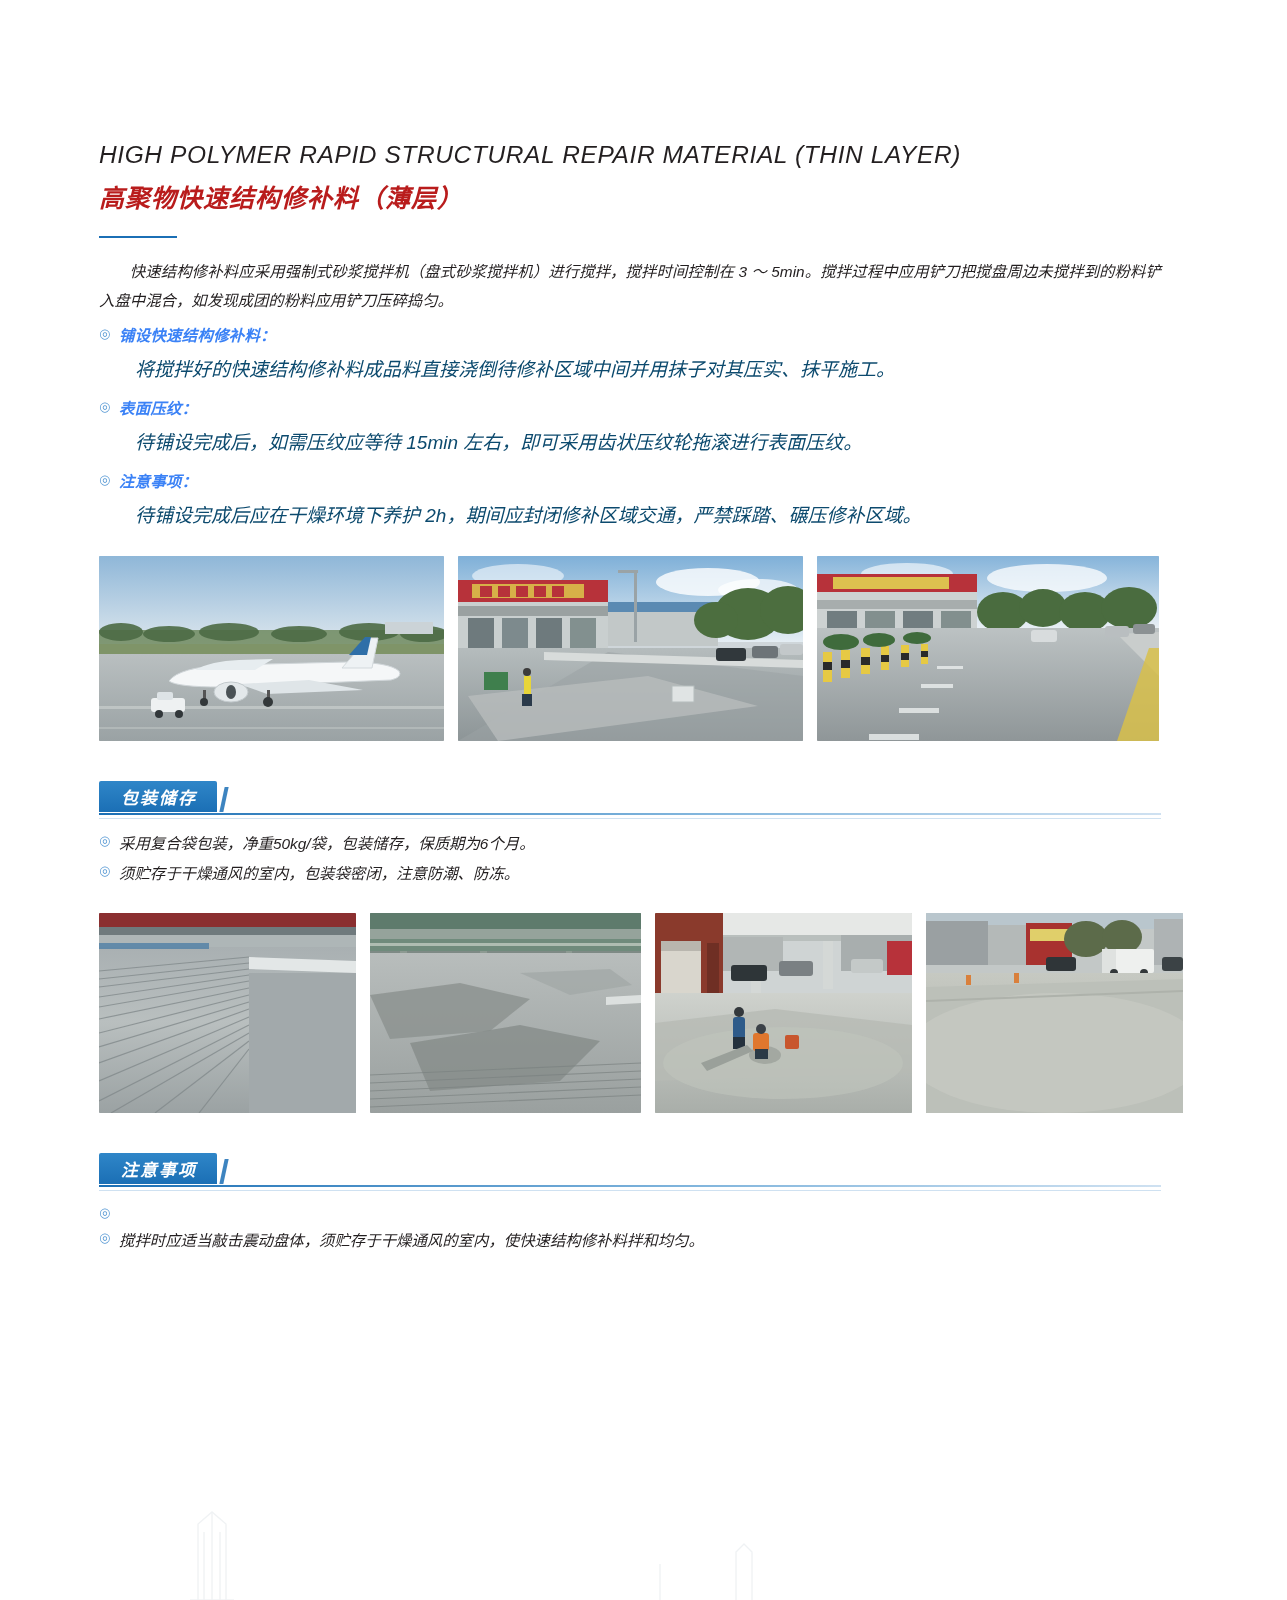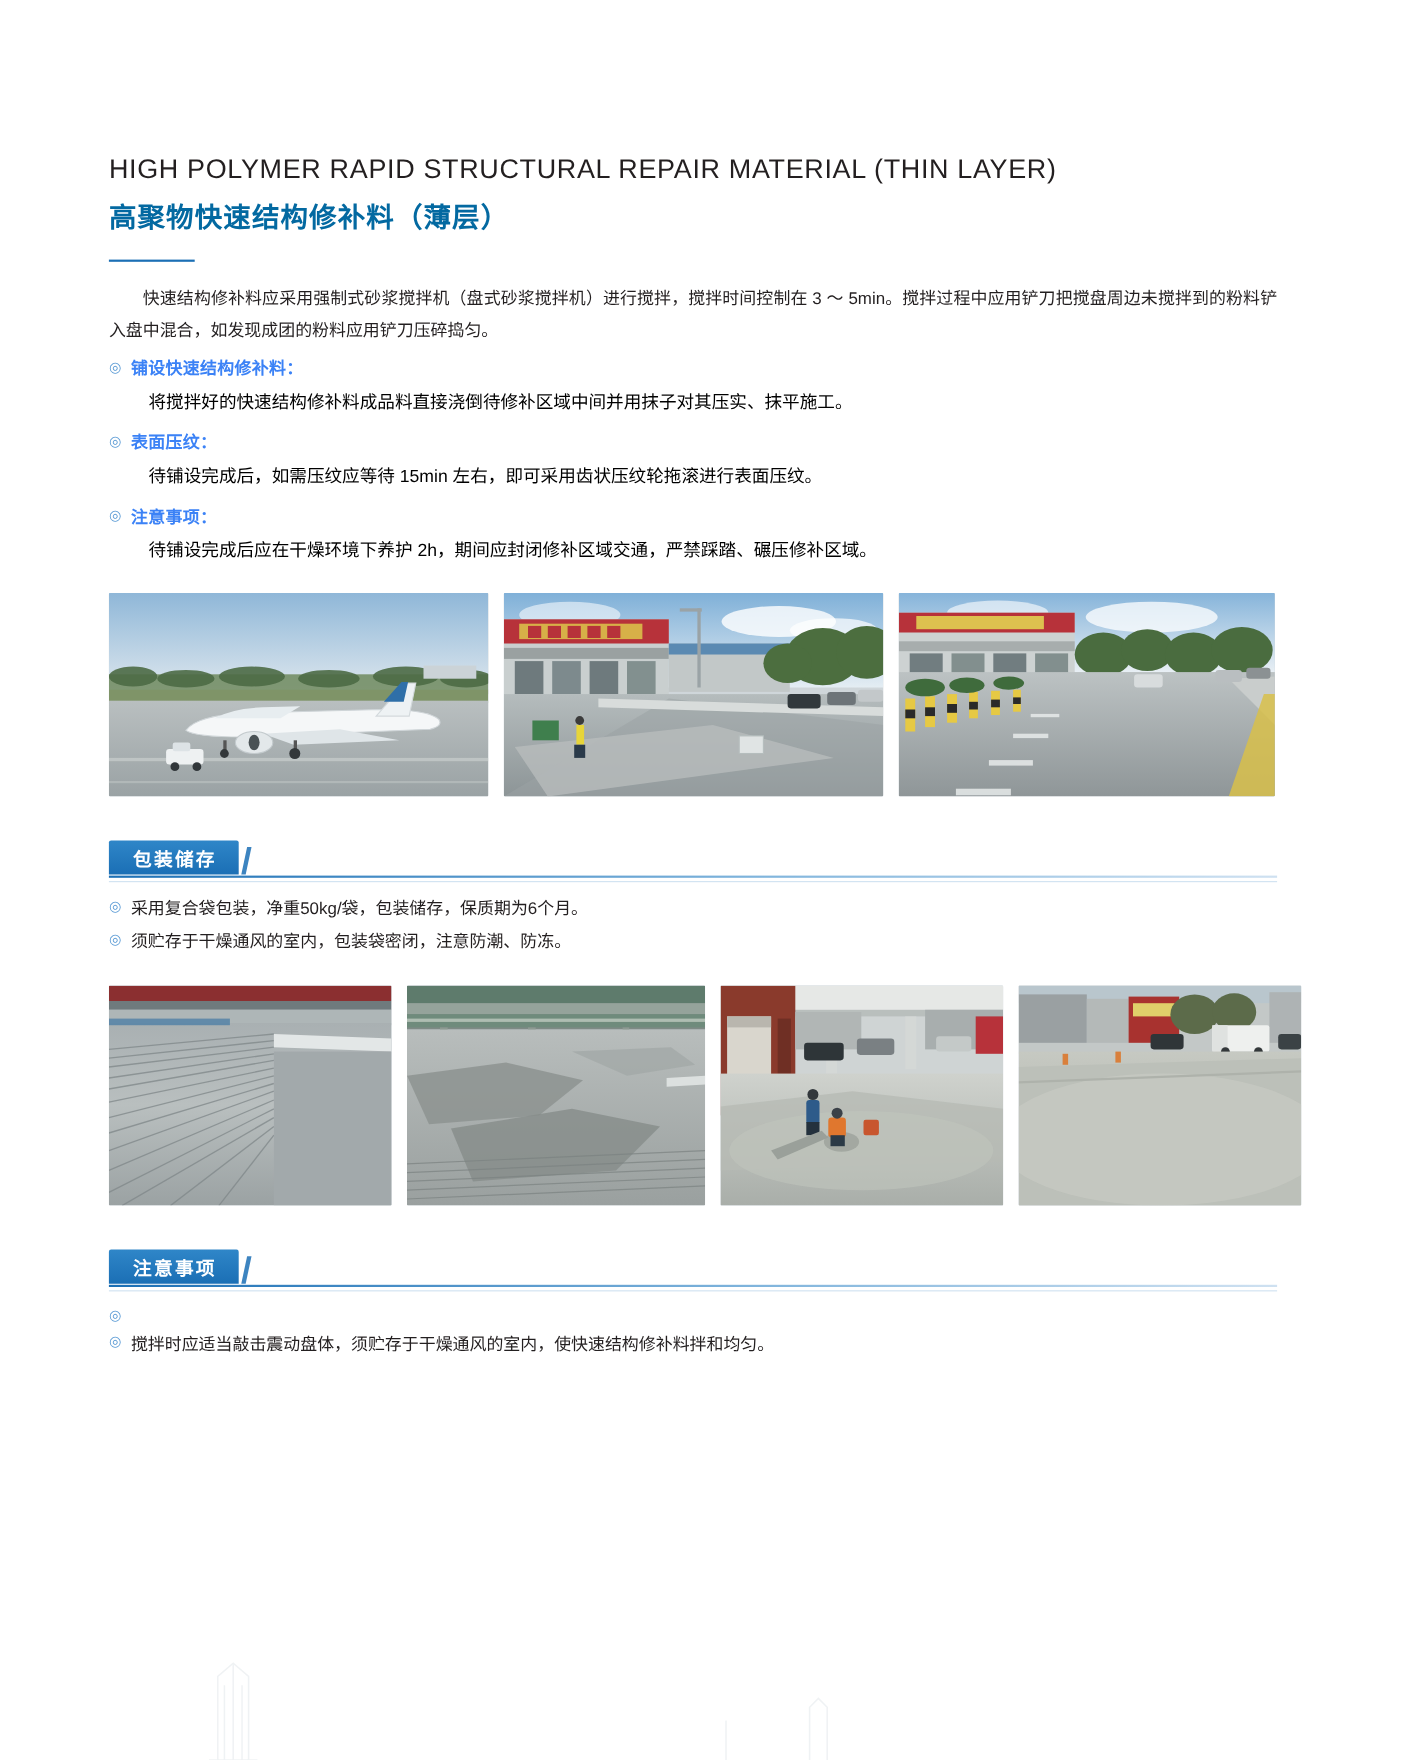--- a/index.html
+++ b/index.html
@@ -14,41 +14,42 @@
     font-family: "Liberation Sans", "DejaVu Sans", sans-serif;
     color: #231f20;
     overflow: hidden;
   }
   .page {
     position: absolute;
     left: 0; top: 0;
     width: 1287px;
     height: 1600px;
     background: #fff;
+    font-style: italic;
   }
   .content {
     position: absolute;
     left: 99px;
     top: 140px;
     width: 1062px;
   }
 
   
   .title-en {
     font-size: 24.5px;
     letter-spacing: 0.6px;
     color: #231f20;
     font-weight: 400;
     line-height: 1.25;
     white-space: nowrap;
   }
   .title-cn {
     margin-top: 12px;
     font-size: 25px;
-    color: #0369a1;
+    color: #b91c1c;
     font-weight: 700;
     letter-spacing: 1px;
     line-height: 1.25;
   }
   .title-rule {
     margin-top: 22px;
     width: 78px;
     height: 2.5px;
     background: #1b6fb5;
   }
@@ -77,23 +78,23 @@
     line-height: 1.9;
   }
   .bullet-title {
     font-weight: 700;
     color: #3b82f6;
     letter-spacing: 0.3px;
   }
   .sub-line {
     margin-top: 2px;
     padding-left: 36px;
-    font-size: 16px;
+    font-size: 19px;
     line-height: 1.9;
-    color: #000000;
+    color: #0c4a6e;
   }
 
   
   .strip {
     margin-top: 22px;
     display: flex;
     gap: 14px;
   }
   .photo {
     position: relative;

